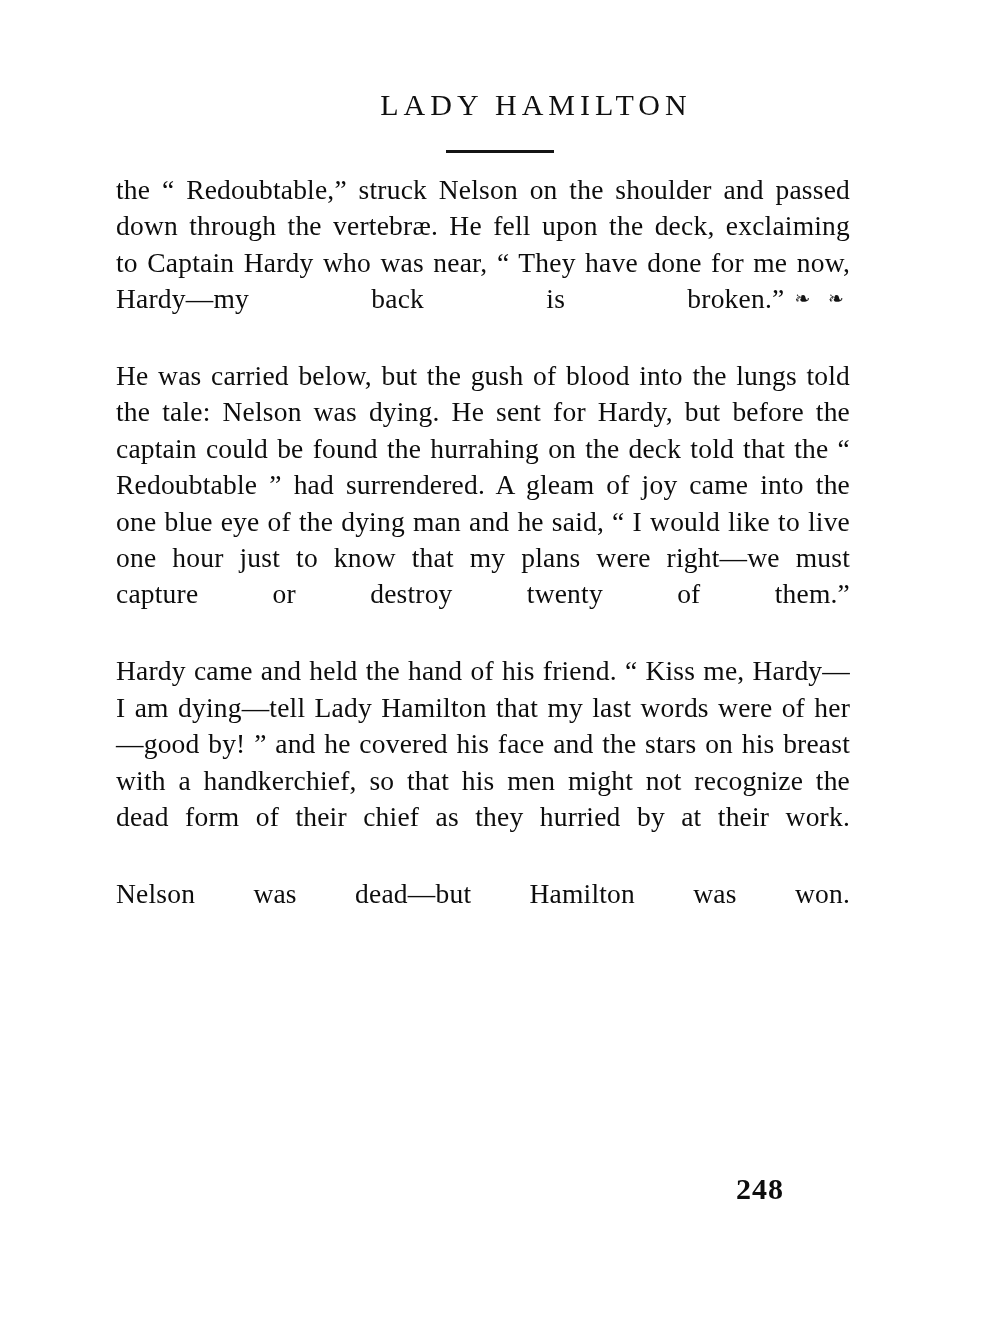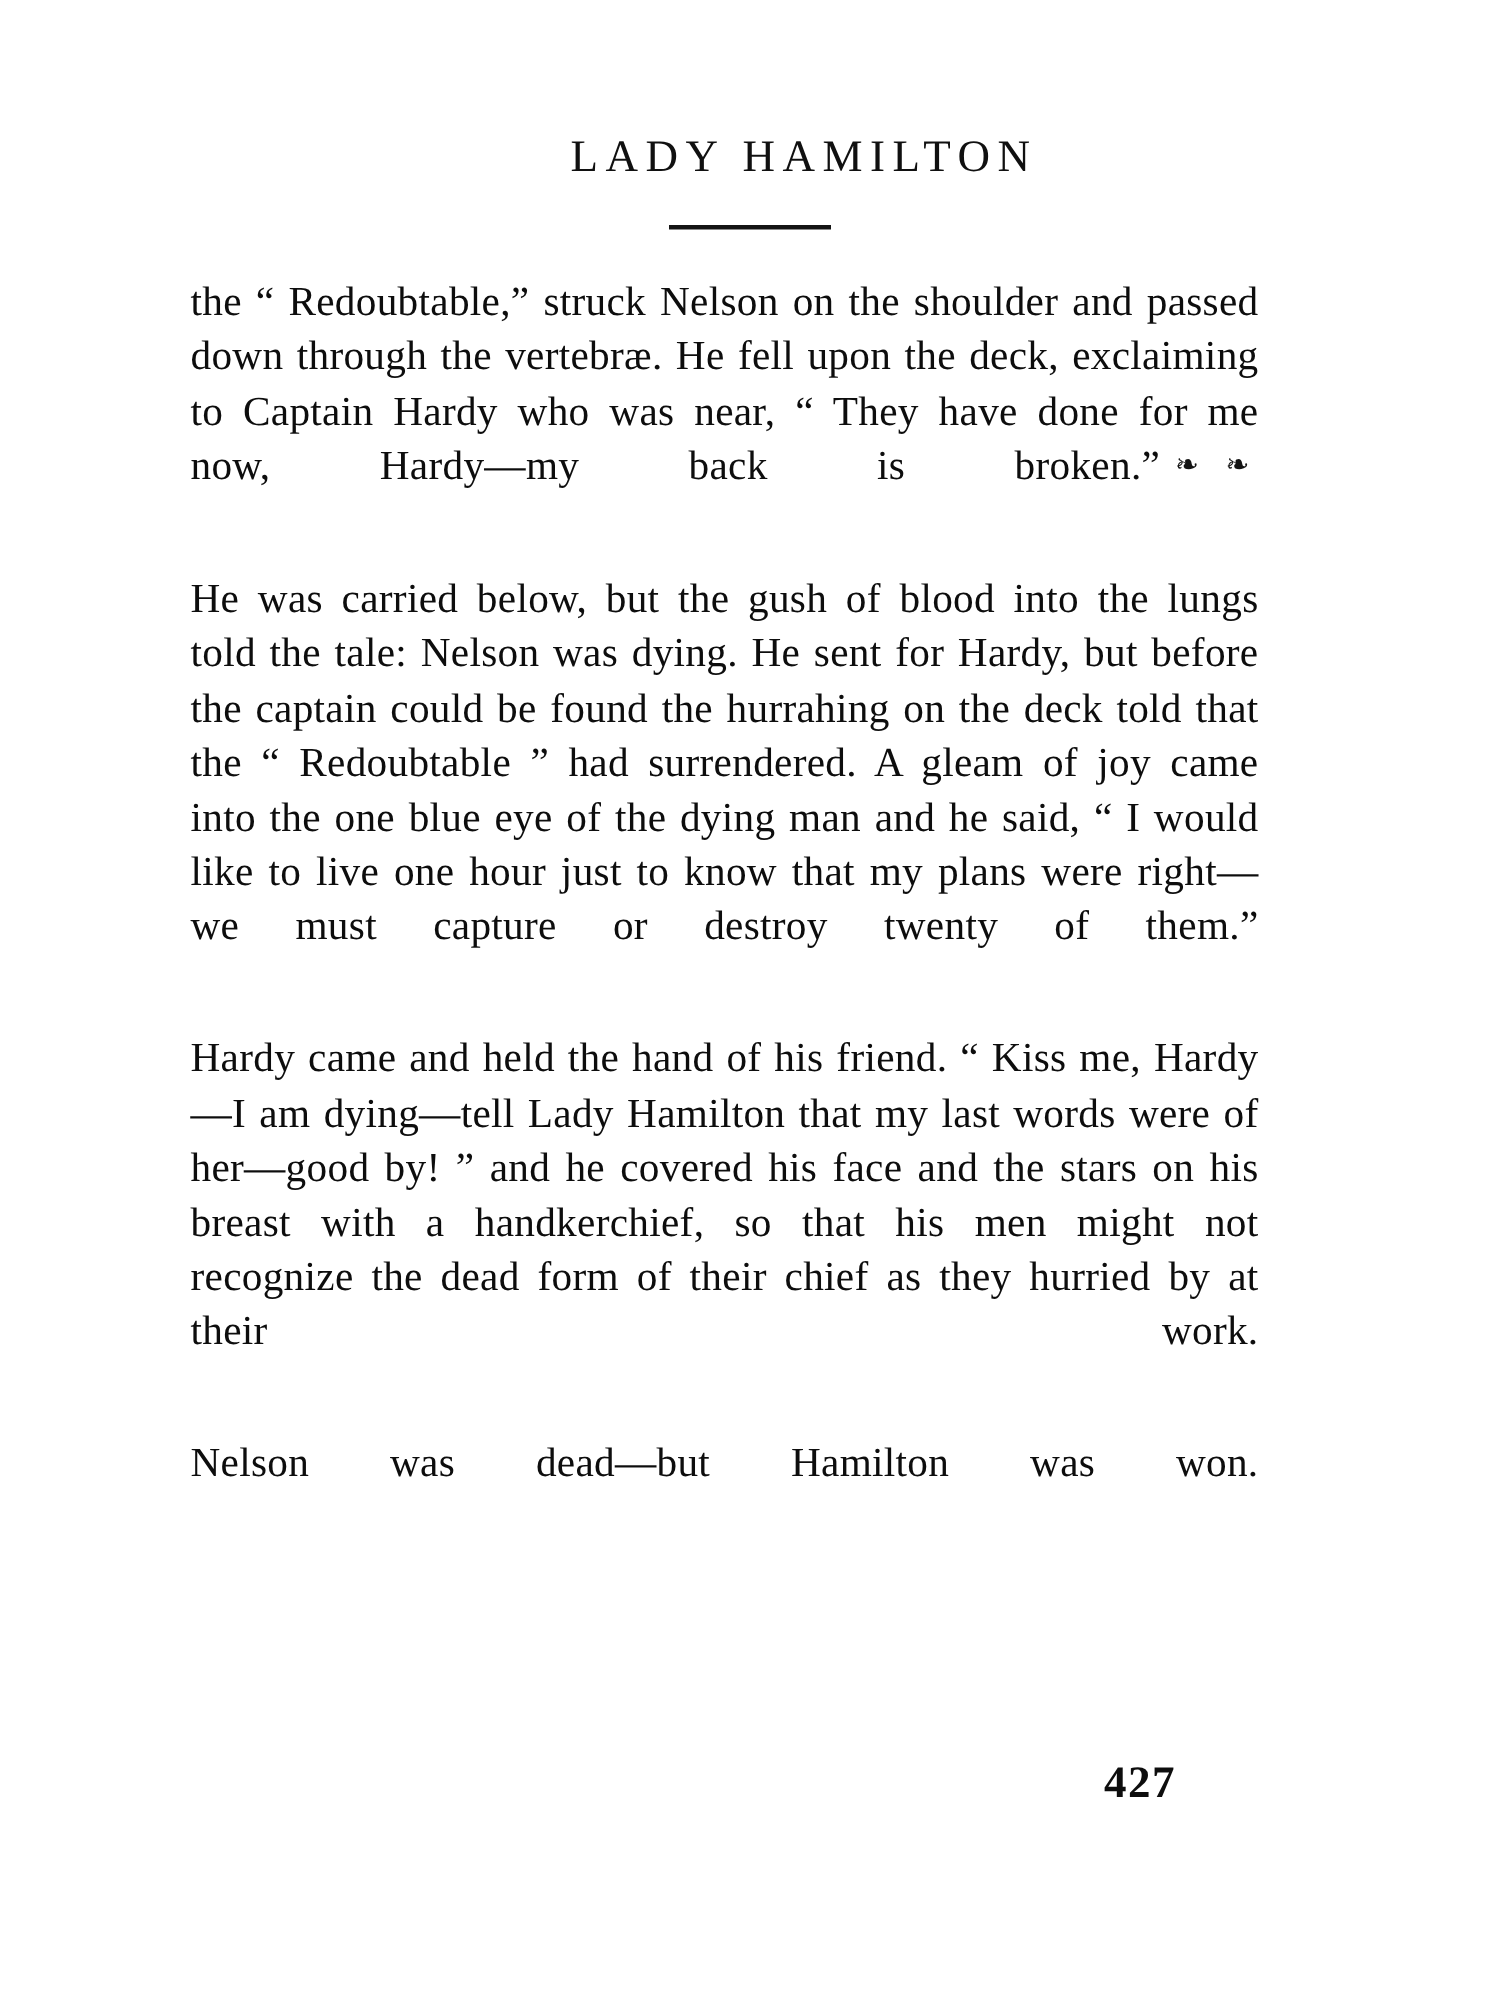--- a/index.html
+++ b/index.html
@@ -38,21 +38,21 @@
     height: 3px;
     background: #141414;
   }
   .body-text {
     position: absolute;
     top: 168px;
     left: 112px;
     width: 742px;
   }
   .para {
-    margin: 15px;
+    margin: 4px;
     text-align: justify;
     text-justify: inter-word;
     font-size: 27.5px;
     line-height: 36.4px;
     letter-spacing: 0.2px;
     word-spacing: 1px;
   }
   .para.last-flush > :last-child { }
   .ornament {
     display: inline-block;
@@ -100,16 +100,16 @@
 
     <p class="para"><span>He was carried below, but the gush of blood into the lungs told the tale: Nelson was dying. He sent for Hardy, but before the captain could be found the hurrahing on the deck told that the “ Redoubtable ” had surrendered. A gleam of joy came into the one blue eye of the dying man and he said, “ I would like to live one hour just to know that my plans were right—we must capture or destroy twenty of them.”</span></p>
 
     <p class="para"><span>Hardy came and held the hand of his friend. “ Kiss me, Hardy—I am dying—tell Lady Hamilton that my last words were of her—good by! ” and he covered his face and the stars on his breast with a handkerchief, so that his men might not recognize the dead form of their chief as they hurried by at their work.</span></p>
 
     <p class="para"><span>Nelson was dead—but Hamilton was won.</span></p>
 
   </div>
 
   <div class="folio">
-    <span class="folio-inner">427</span>
+    <span class="folio-inner">248</span>
   </div>
 
 </div>
 
 </body></html>

